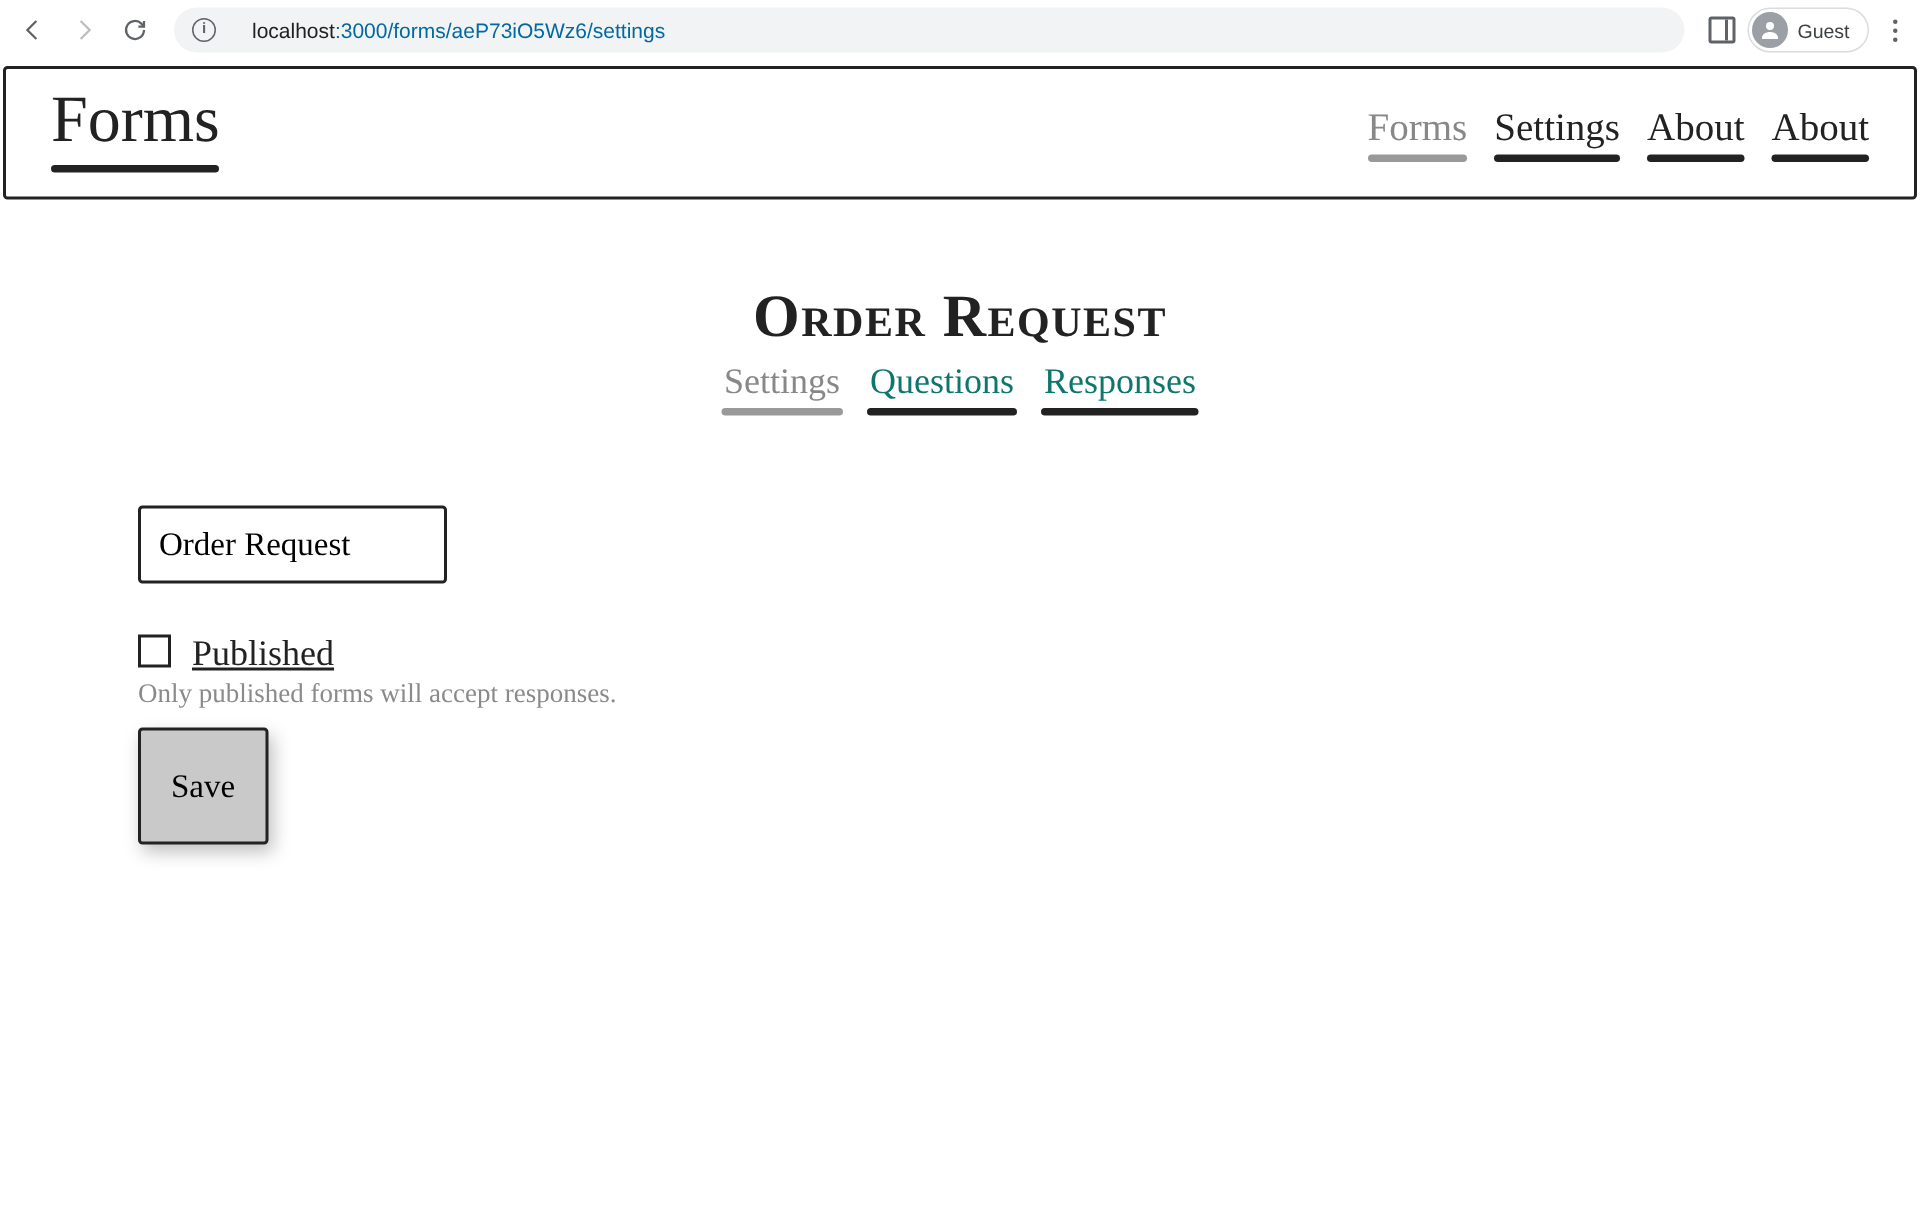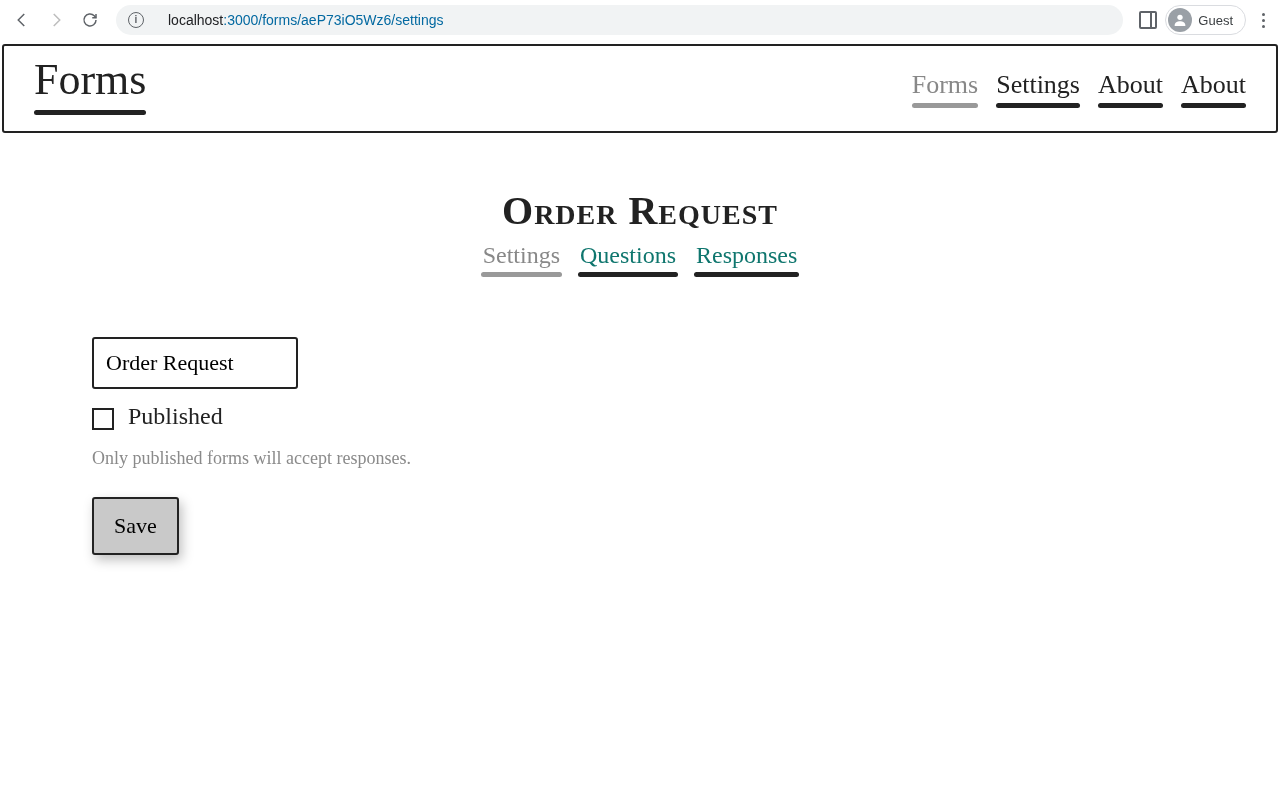--- a/index.html
+++ b/index.html
@@ -117,32 +117,32 @@
   .sub-tabs a.active::after { background: #999; }
 
   .form-area { margin-top: 60px; max-width: 520px; }
   .field-label { font-size: 24px; margin-bottom: 14px; display: block; }
   .text-input {
     width: 206px; height: 52px;
     border: 2px solid #222; border-radius: 3px;
     font-family: inherit; font-size: 22px;
     padding: 0 12px; background: #fff;
   }
-  .check-row { display: flex; align-items: flex-end; gap: 14px; margin-top: 14px; }
+  .check-row { display: flex; align-items: flex-start; gap: 14px; margin-top: 34px; text-decoration: underline; }
   .check-box {
     width: 22px; height: 22px; border: 2.5px solid #222; background: #fff; cursor: pointer; flex-shrink: 0;
   }
   .check-label { font-size: 24px; }
-  .helper { color: #8a8a8a; font-size: 18px; margin-top: 18px; }
+  .helper { color: #8a8a8a; font-size: 18px; margin-top: 2px; }
 
   .save-btn {
-    margin-top: 28px;
+    margin-top: 12px;
     font-family: inherit;
     font-size: 22px;
-    padding: 14px 20px;
+    padding: 24px 20px;
     background: #c9c9c9;
     border: 2px solid #222;
     border-radius: 3px;
     cursor: pointer;
     box-shadow: 3px 5px 12px rgba(0,0,0,0.25);
   }
 </style>
 </head>
 <body>
 

